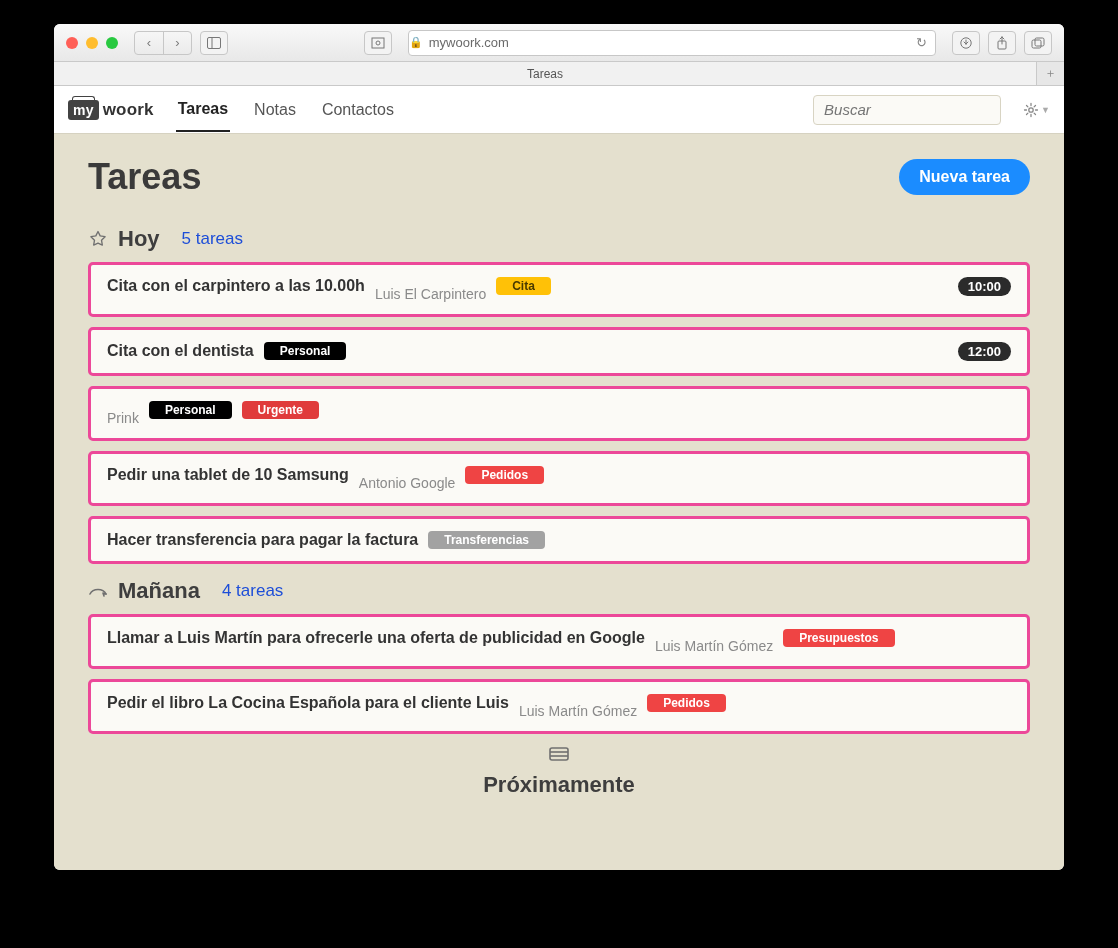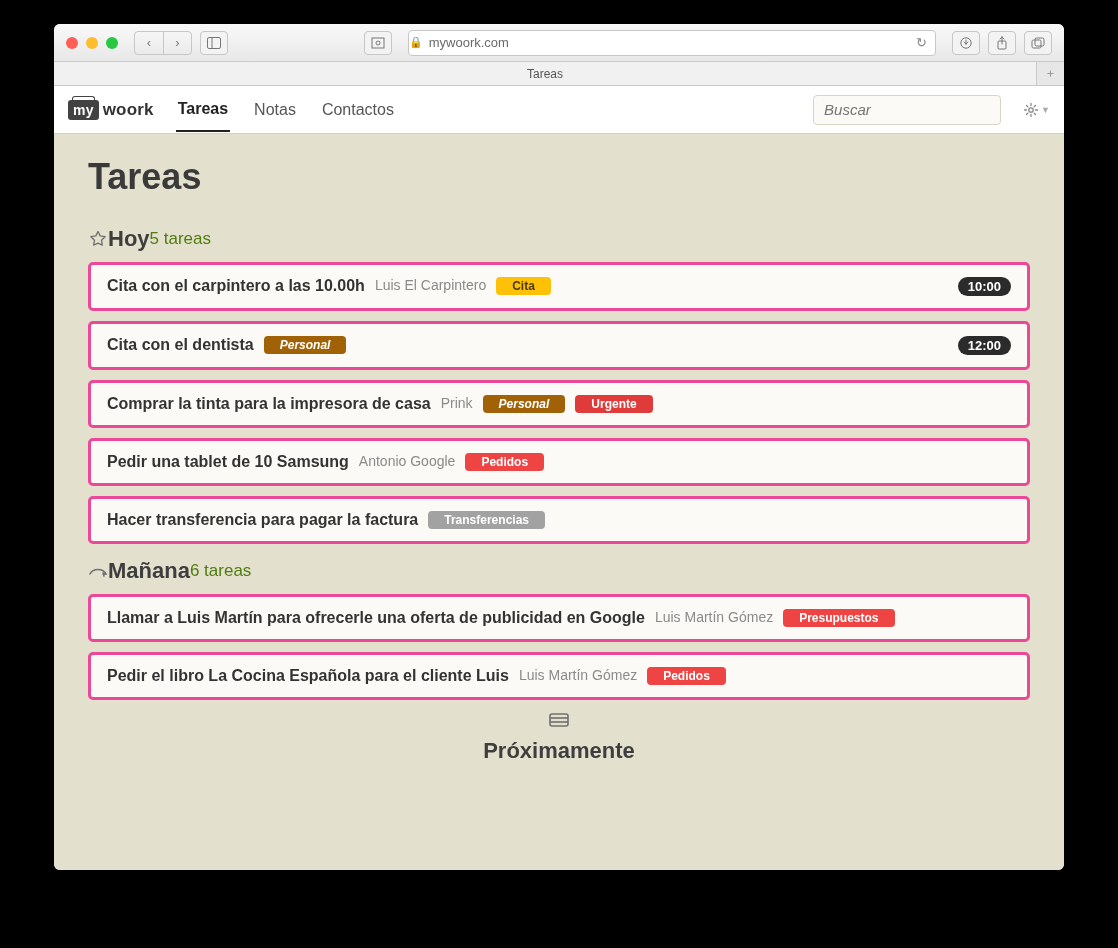--- a/index.html
+++ b/index.html
@@ -59,34 +59,34 @@
   .logo .badge::before{ content:""; position:absolute; top:-4px; left:4px; right:4px; height:3px; border:1.5px solid #424242; border-bottom:none; border-radius:3px 3px 0 0;}
   .app-nav .navlink { color:#555; font-size:16px; padding:12px 2px; cursor:pointer;}
   .app-nav .navlink.active{ color:#222; font-weight:600; border-bottom:2px solid #222; }
   .app-nav .spacer{flex:1;}
   .search { width:188px;height:30px;border:1px solid #d8d4c3;border-radius:4px;padding:0 10px;font-size:15px;color:#888;font-style:italic;background:#fbfaf6;}
   .gear { color:#888; font-size:16px; display:flex;align-items:center;gap:2px; cursor:pointer;}
   .content { padding:22px 34px; }
   .page-head { display:flex; align-items:center; justify-content:space-between; margin-bottom:28px;}
   .page-title { font-size:36px; font-weight:700; color:#3a3a3a;}
   .btn-primary { background:#1b8cff; color:#fff; border:none; border-radius:20px; padding:9px 20px; font-size:16px; font-weight:600; cursor:pointer;}
-  .section-head { display:flex; align-items:center; color:#3e3e3e; margin:14px 0 10px;}
+  .section-head { display:flex; align-items:center; gap:10px; color:#3e3e3e; margin:14px 0 10px;}
   .section-head .icon{ width:20px;height:20px; display:flex;align-items:center;justify-content:center;color:#707070;}
   .section-head .title{ font-size:22px;font-weight:700;}
-  .section-head .count{ font-size:17px;color:#4d7c0f;}
+  .section-head .count{ font-size:17px;color:#1d4ed8;margin-left:12px;}
   .task-card {
     background:#fbfaf6; border:3px solid #ec4899; border-radius:5px;
     padding:12px 16px; margin-bottom:10px; display:flex; align-items:flex-start; gap:10px;
     color:#333; font-size:16px;
   }
   .task-title{ font-weight:600;}
-  .task-sub{ color:#8a8a8a; font-size:14px;}
+  .task-sub{ color:#8a8a8a; font-size:14px;margin-top:9px;}
   .tag { font-size:12px; font-weight:700; padding:2px 16px; border-radius:4px; color:#fff; }
   .tag-yellow{ background:#ffc107; color:#4a3a00;}
-  .tag-blue{ background:#a16207;font-style:italic;}
+  .tag-blue{ background:#000000;}
   .tag-red{ background:#e03b3b;}
   .tag-green{ background:#ef4444;}
   .tag-gray{ background:#a2a2a2;}
   .time-pill{ margin-left:auto; background:#2b2b2b; color:#fff; font-size:13px; padding:2px 10px; border-radius:10px; font-weight:600;}
   .folder-row{ display:flex; align-items:center; gap:10px; color:#3e3e3e; margin-top:8px;flex-direction:column;}
   .folder-row .icon{ width:22px; color:#707070;}
   .folder-row .label{ font-size:22px; font-weight:700;}
   svg { display:block; }
 </style>
 </head>
@@ -167,20 +167,21 @@
               <path d="M8 1.5v2M8 12.5v2M1.5 8h2M12.5 8h2M3.5 3.5l1.4 1.4M11.1 11.1l1.4 1.4M3.5 12.5l1.4-1.4M11.1 4.9l1.4-1.4" stroke="#888" stroke-width="1.3" stroke-linecap="round"></path>
             </svg>
         </span>
         <span style="font-size:9px;color:#aaa;">▼</span>
       </div>
     </div>
 
     <div class="content">
       <div class="page-head">
         <h1 class="page-title">Tareas</h1>
+        <button class="btn-primary">Nueva tarea</button>
       </div>
 
       <div class="section-head">
         <span class="icon">
           <svg width="20" height="20" viewBox="0 0 24 24">
               <path d="M12 3l2.6 5.3 5.9.9-4.3 4.2 1 5.9L12 16.9 6.8 19.3l1-5.9L3.5 9.2l5.9-.9L12 3z" fill="none" stroke="#707070" stroke-width="1.6" stroke-linejoin="round"></path>
             </svg>
         </span>
         <span class="title">Hoy</span>
         <span class="count">5 tareas</span>
@@ -191,21 +192,20 @@
             <span class="task-sub">Luis El Carpintero</span>
             <span class="tag tag-yellow">Cita</span>
             <span class="time-pill">10:00</span>
           </div>
           <div class="task-card">
             <span class="task-title">Cita con el dentista</span>
             <span class="tag tag-blue">Personal</span>
             <span class="time-pill">12:00</span>
           </div>
           <div class="task-card">
-            <span class="task-title">Comprar la tinta para la impresora de casa</span>
             <span class="task-sub">Prink</span>
             <span class="tag tag-blue">Personal</span>
             <span class="tag tag-red">Urgente</span>
           </div>
           <div class="task-card">
             <span class="task-title">Pedir una tablet de 10 Samsung</span>
             <span class="task-sub">Antonio Google</span>
             <span class="tag tag-green">Pedidos</span>
           </div>
           <div class="task-card">
@@ -215,21 +215,21 @@
         </div>
 
       <div class="section-head">
         <span class="icon">
           <svg width="20" height="14" viewBox="0 0 20 14">
               <path d="M2 10c3-6 13-6 16 0" fill="none" stroke="#707070" stroke-width="1.6" stroke-linecap="round"></path>
               <path d="M18 10l-3-1 1 3" fill="none" stroke="#707070" stroke-width="1.6" stroke-linecap="round" stroke-linejoin="round"></path>
             </svg>
         </span>
         <span class="title">Mañana</span>
-        <span class="count">6 tareas</span>
+        <span class="count">4 tareas</span>
       </div>
       <div>
           <div class="task-card">
             <span class="task-title">Llamar a Luis Martín para ofrecerle una oferta de publicidad en Google</span>
             <span class="task-sub">Luis Martín Gómez</span>
             <span class="tag tag-green">Presupuestos</span>
           </div>
           <div class="task-card">
             <span class="task-title">Pedir el libro La Cocina Española para el cliente Luis</span>
             <span class="task-sub">Luis Martín Gómez</span>

